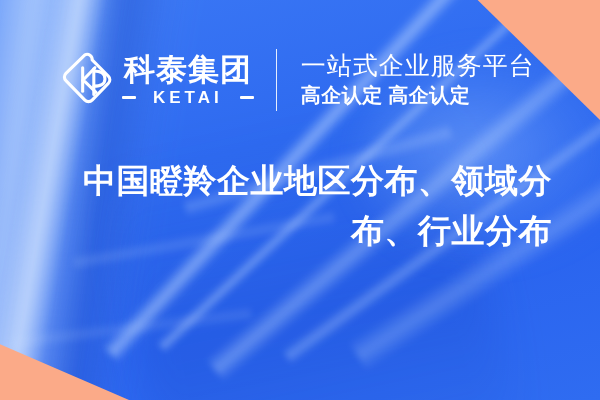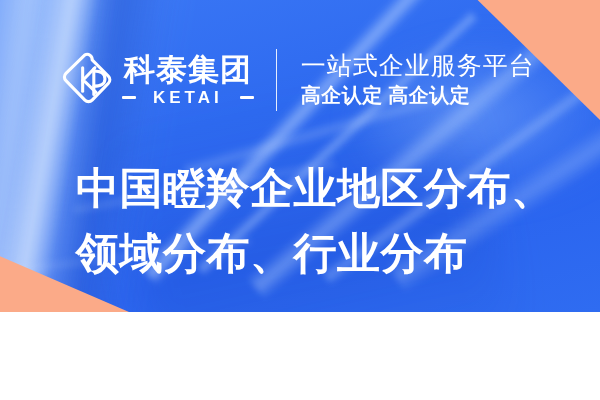--- a/index.html
+++ b/index.html
@@ -7,21 +7,21 @@
     padding: 0;
     background: #ffffff;
   }
   body {
     font-family: "Liberation Sans", "DejaVu Sans", sans-serif;
   }
 
   .banner {
     position: relative;
     width: 600px;
-    height: 312px;
+    height: 400px;
     overflow: hidden;
     background: #3b82f6;
   }
 
   
   .silk-base {
     position: absolute;
     inset: 0;
     background:
       linear-gradient(118deg,
@@ -230,29 +230,30 @@
     letter-spacing: 0.5px;
     white-space: nowrap;
     margin-top: 2px;
     font-family: "Liberation Serif", "DejaVu Serif", serif;
     font-weight: bold;
   }
 
   
   .title {
     position: absolute;
-    left: 76px;
+    left: 60px;
     top: 156px;
     width: 492px;
     color: #ffffff;
-    font-size: 43px;
+    font-size: 33px;
     font-weight: bold;
     line-height: 1.50;
     letter-spacing: 0.5px;
     font-family: "Liberation Sans", "DejaVu Sans", sans-serif;
+    text-align: right;
   }
 </style>
 </head>
 <body>
 
 <div class="banner">
 
   <div class="silk-base"></div>
   <div class="silk-sheen-a"></div>
   <div class="silk-dark-a"></div>

